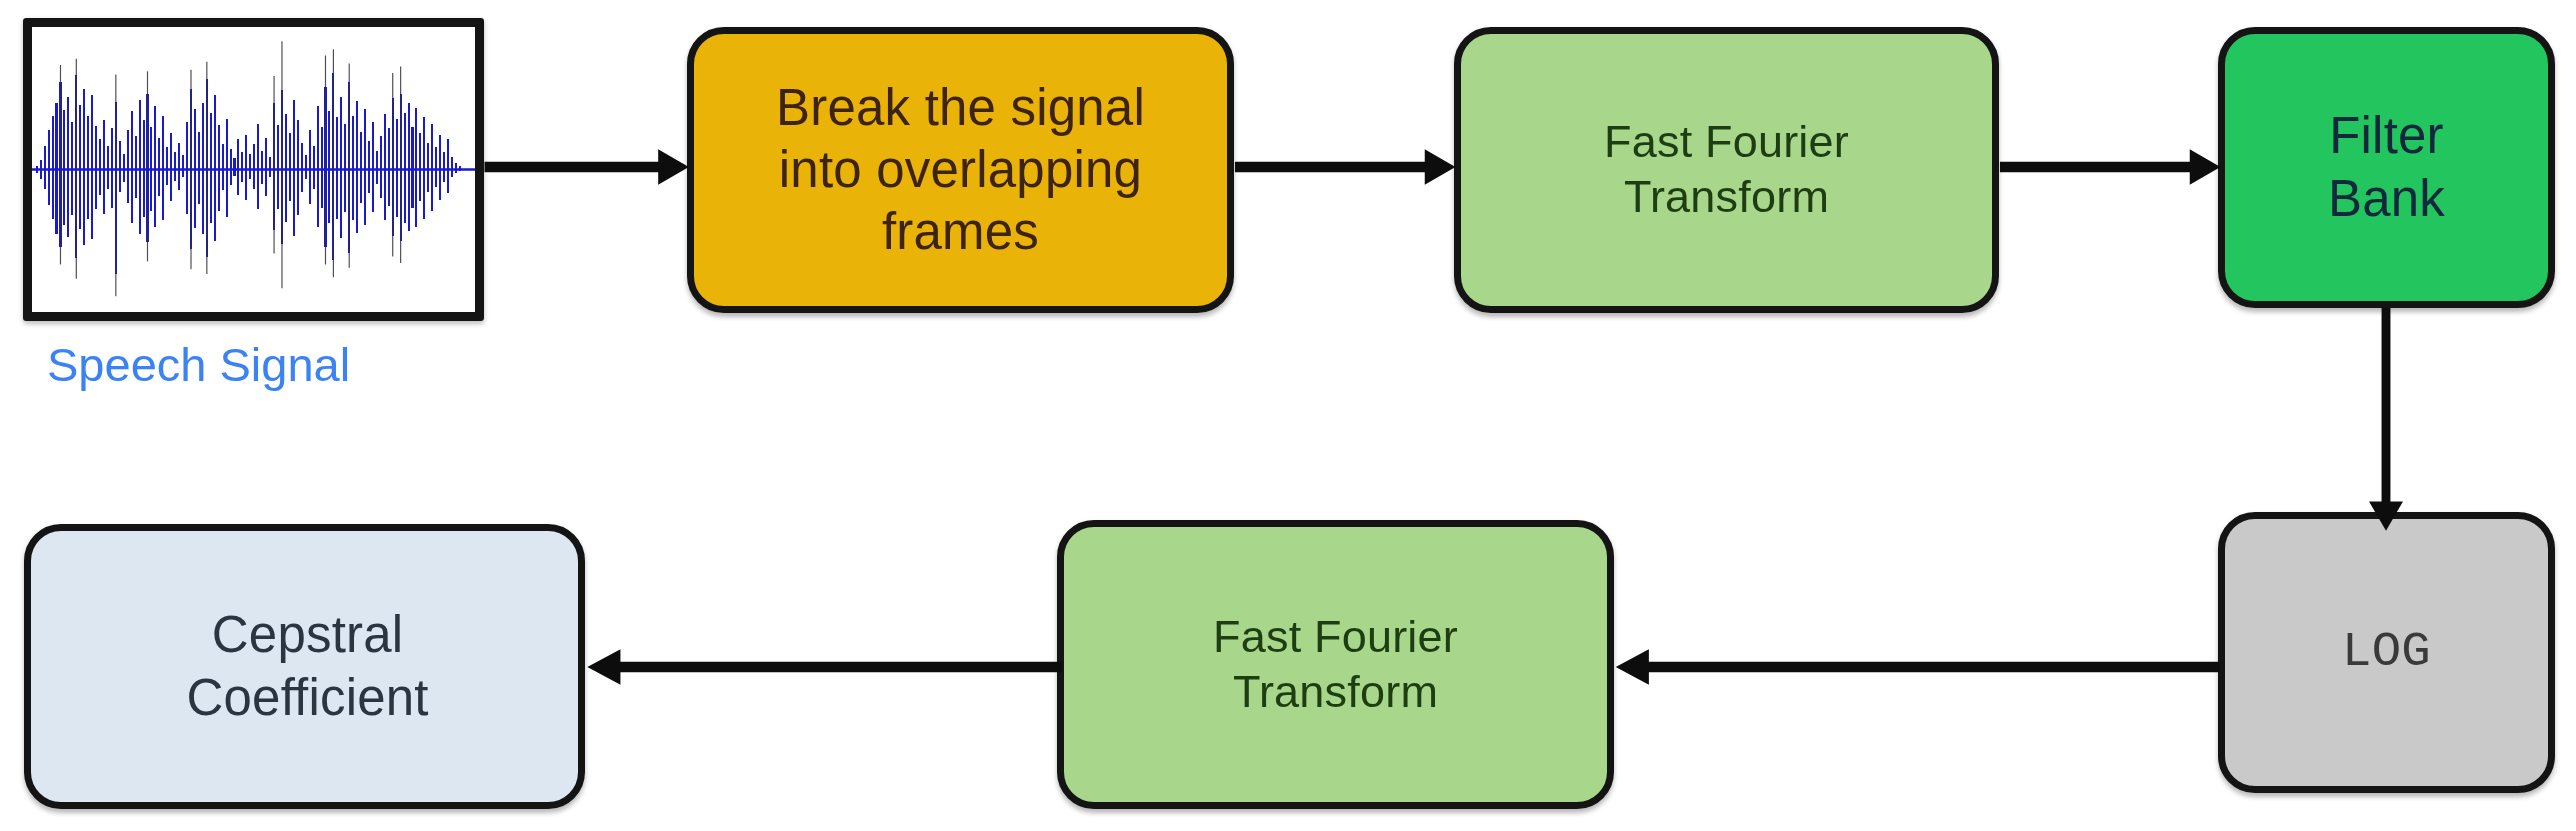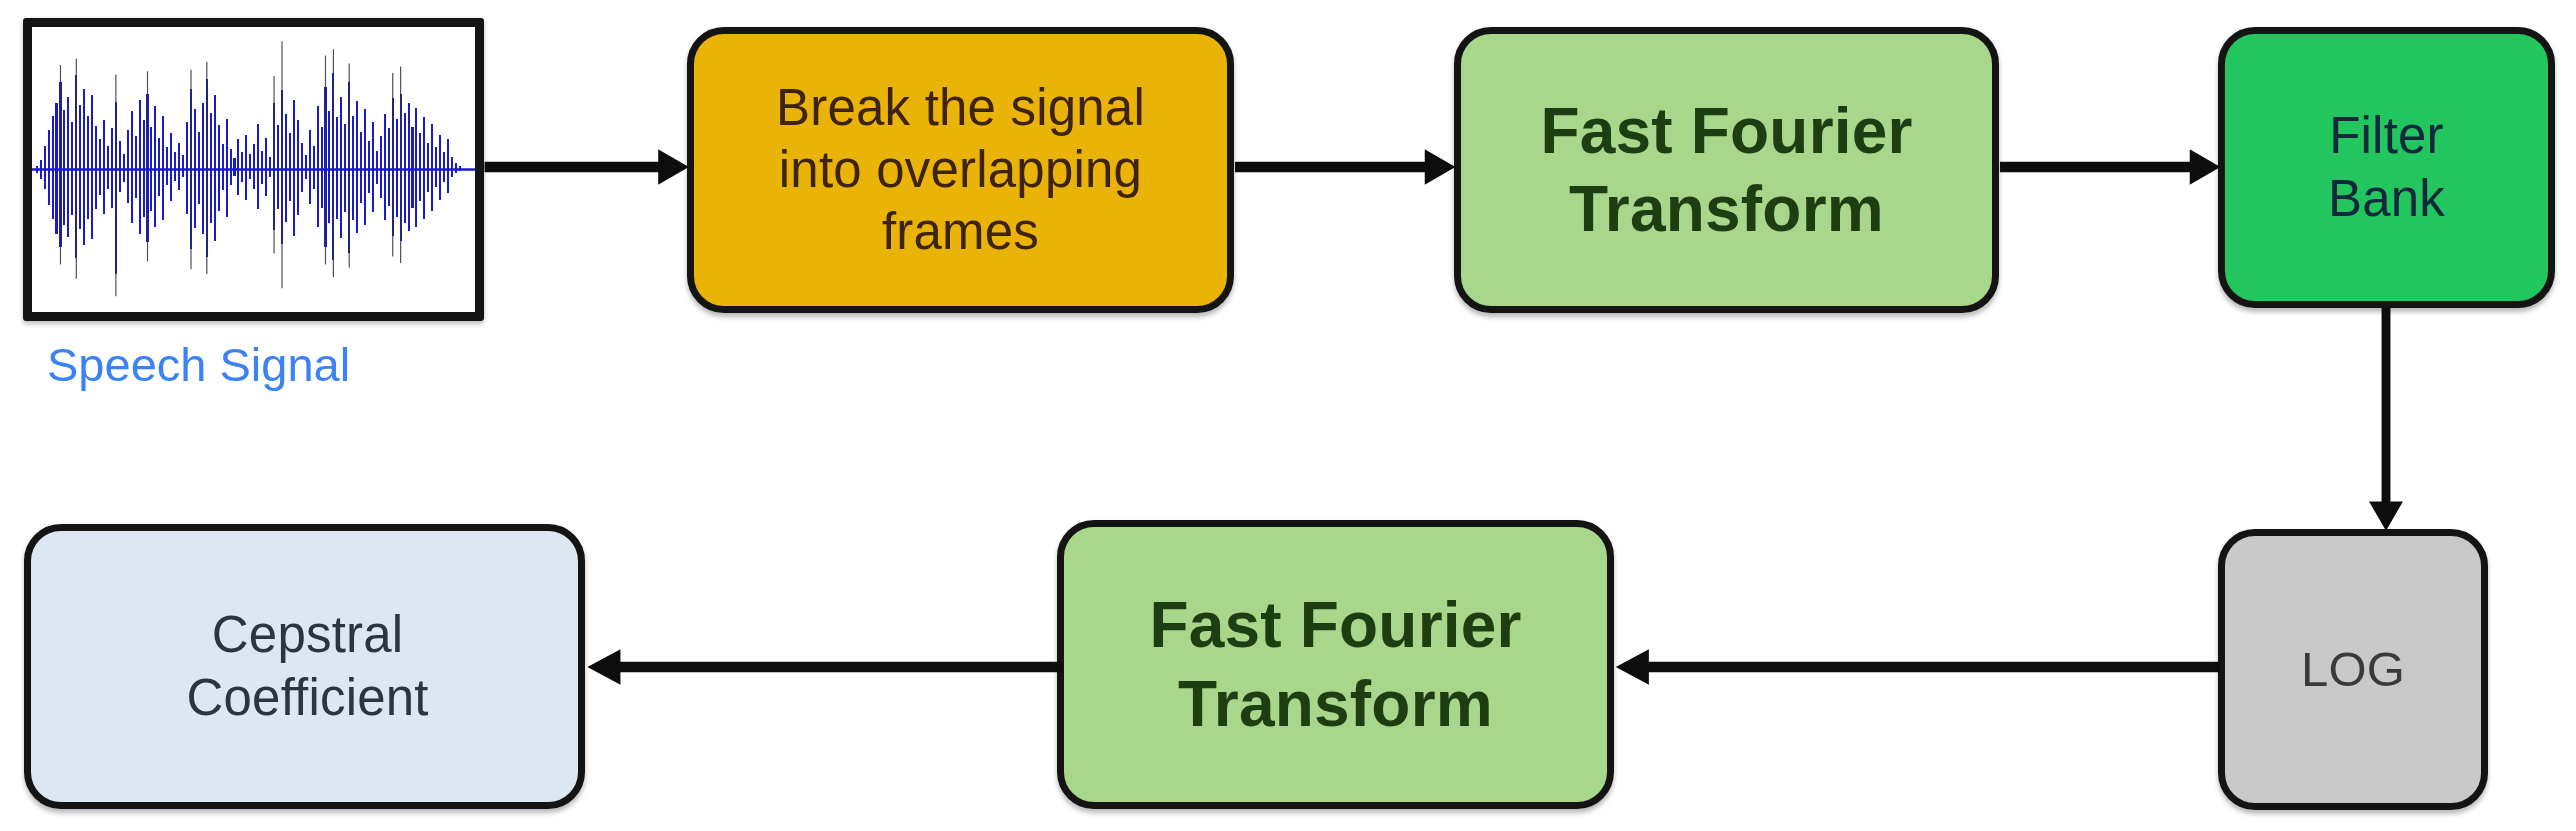--- a/index.html
+++ b/index.html
@@ -51,22 +51,21 @@
     box-shadow: 0 2.4px 4.9px rgba(0,0,0,0.25);
   }
   .node-frames {
     background: #eab308;
     color: #3d2312;
     font-size: 51px;
   }
   .node-fft {
     background: #a8d68a;
     color: #1d3d12;
-    font-size: 64px;
-    font-weight: bold;
+    font-size: 45px;
   }
   .node-filterbank {
     background: #22c55e;
     color: #12283d;
     font-size: 51px;
   }
   .node-log {
     background: #c9c9c9;
     color: #3a3a3a;
     font-size: 49px;
@@ -248,21 +247,21 @@
   <div class="node node-fft" style="left:1454px; top:27px; width:545px; height:286px;">
     <span class="node-label">Fast Fourier
 Transform</span>
   </div>
 
   <div class="node node-filterbank" style="left:2218px; top:27px; width:337px; height:281px;">
     <span class="node-label">Filter
 Bank</span>
   </div>
 
-  <div class="node node-log" style="left:2218px; top:529px; width:270px; height:281px;">
+  <div class="node node-log" style="left:2218px; top:512px; width:337px; height:281px;font-family:Liberation Mono, monospace;">
     <span class="node-label">LOG</span>
   </div>
 
   <div class="node node-fft" style="left:1057px; top:520px; width:557px; height:289px;">
     <span class="node-label">Fast Fourier
 Transform</span>
   </div>
 
   <div class="node node-cepstral" style="left:24.4px; top:524px; width:561px; height:285px;padding-left:20px;">
     <span class="node-label">Cepstral

